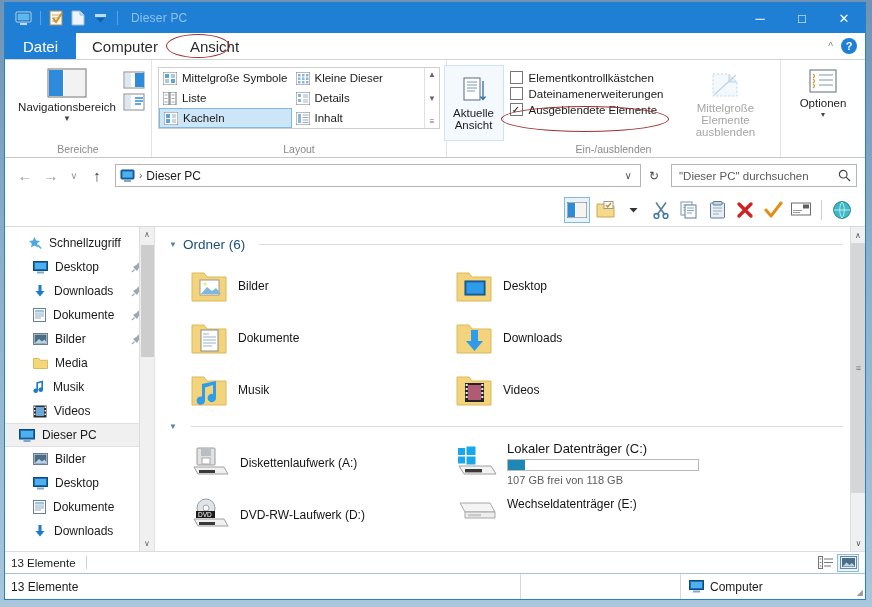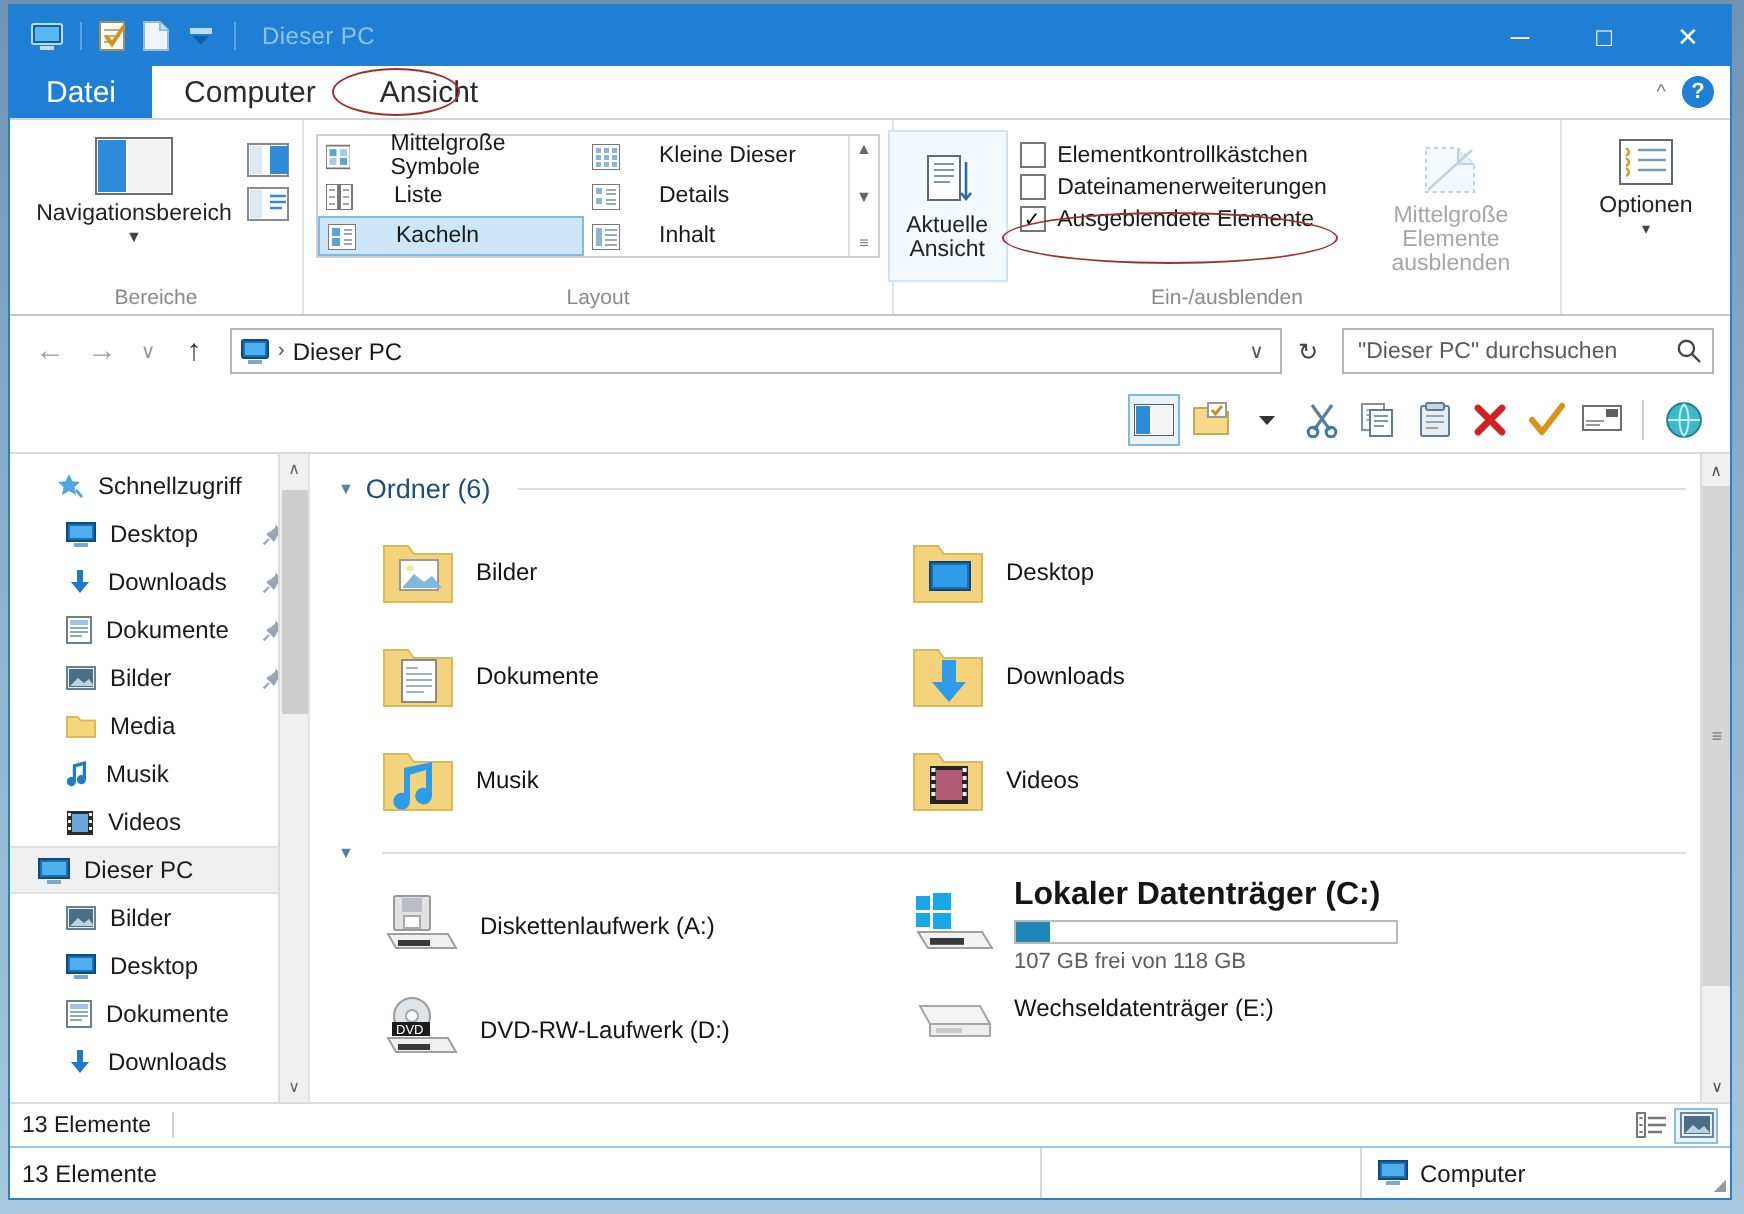--- a/index.html
+++ b/index.html
@@ -96,21 +96,21 @@
   .bigbtn .caret { font-size: 8px; color: #444; margin-top: 1px; }
   .minibtns { display: flex; flex-direction: column; gap: 4px; padding-top: 6px; }
   
   .gallery {
     border: 1px solid #cfcfcf; background: #fff; display: flex;
     width: 282px; height: 62px; margin-top: 2px;
   }
   .gal-cols { display: flex; flex: 1; }
   .gal-col { display: flex; flex-direction: column; flex: 1; }
   .gal-item {
-    display: flex; align-items: center; gap: 20px; height: 20px;
+    display: flex; align-items: center; gap: 5px; height: 20px;
     padding: 0 4px; font-size: 11.5px; color: #1a1a1a;
   }
   .gal-item.sel { background: #cde6f7; border: 1px solid #7fb8e0; }
   .gal-scroll {
     width: 15px; border-left: 1px solid #e0e0e0; display: flex;
     flex-direction: column; justify-content: space-between; align-items: center;
     padding: 2px 0; color: #666; font-size: 8px;
   }
   
   .chkcol { display: flex; flex-direction: column; gap: 3px; padding: 6px 4px 0 6px; }
@@ -194,21 +194,21 @@
   }
   .sec-tri { font-size: 8px; color: #5a7fa0; }
   .sec-rule { flex: 1; height: 1px; background: #dcdcdc; margin-right: 22px; margin-left: 8px; }
   .grid { display: flex; flex-wrap: wrap; padding: 8px 0 0 34px; }
   .tile {
     width: 265px; height: 52px; display: flex; align-items: center; gap: 9px;
   }
   .tile-label { font-size: 12px; color: #151515; }
   .tile-wide { width: 300px; }
   .drivebox { display: flex; flex-direction: column; gap: 3px; }
-  .drive-name { font-size: 16px; color: #151515; font-weight: bold; }
+  .drive-name { font-size: 13px; color: #151515; }
   .bar-outer { width: 192px; height: 12px; border: 1px solid #b9b9b9; background: #fff; }
   .bar-inner { height: 100%; background: #1f87b5; }
   .drive-free { font-size: 11px; color: #5c5c5c; }
   .content-scroll {
     position: absolute; right: 0; top: 0; width: 15px; height: 100%;
     background: #f0f0f0; border-left: 1px solid #dcdcdc;
   }
   .cs-arrow { height: 16px; display:flex; align-items:center; justify-content:center; font-size: 8px; color:#555;}
   .cs-thumb { position: absolute; top: 16px; left: 0; width: 15px; height: 250px; background: #d6d6d6; display:flex;align-items:center;justify-content:center; color:#777; font-size:9px;}
   .cs-down { position: absolute; bottom: 0; left:0; width: 15px; }

